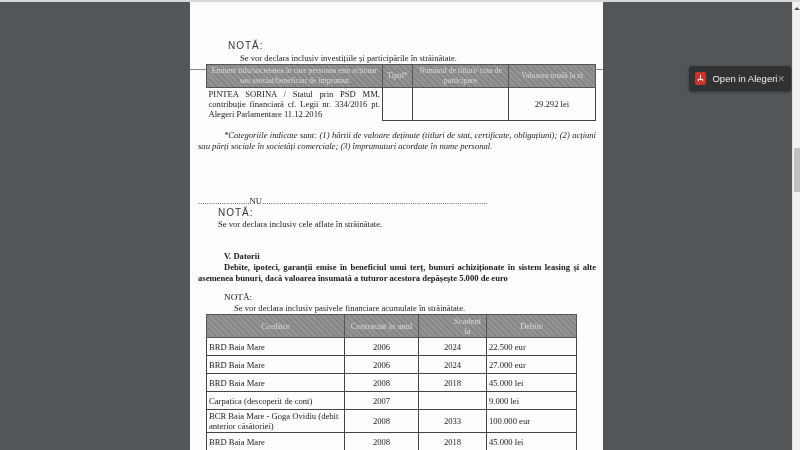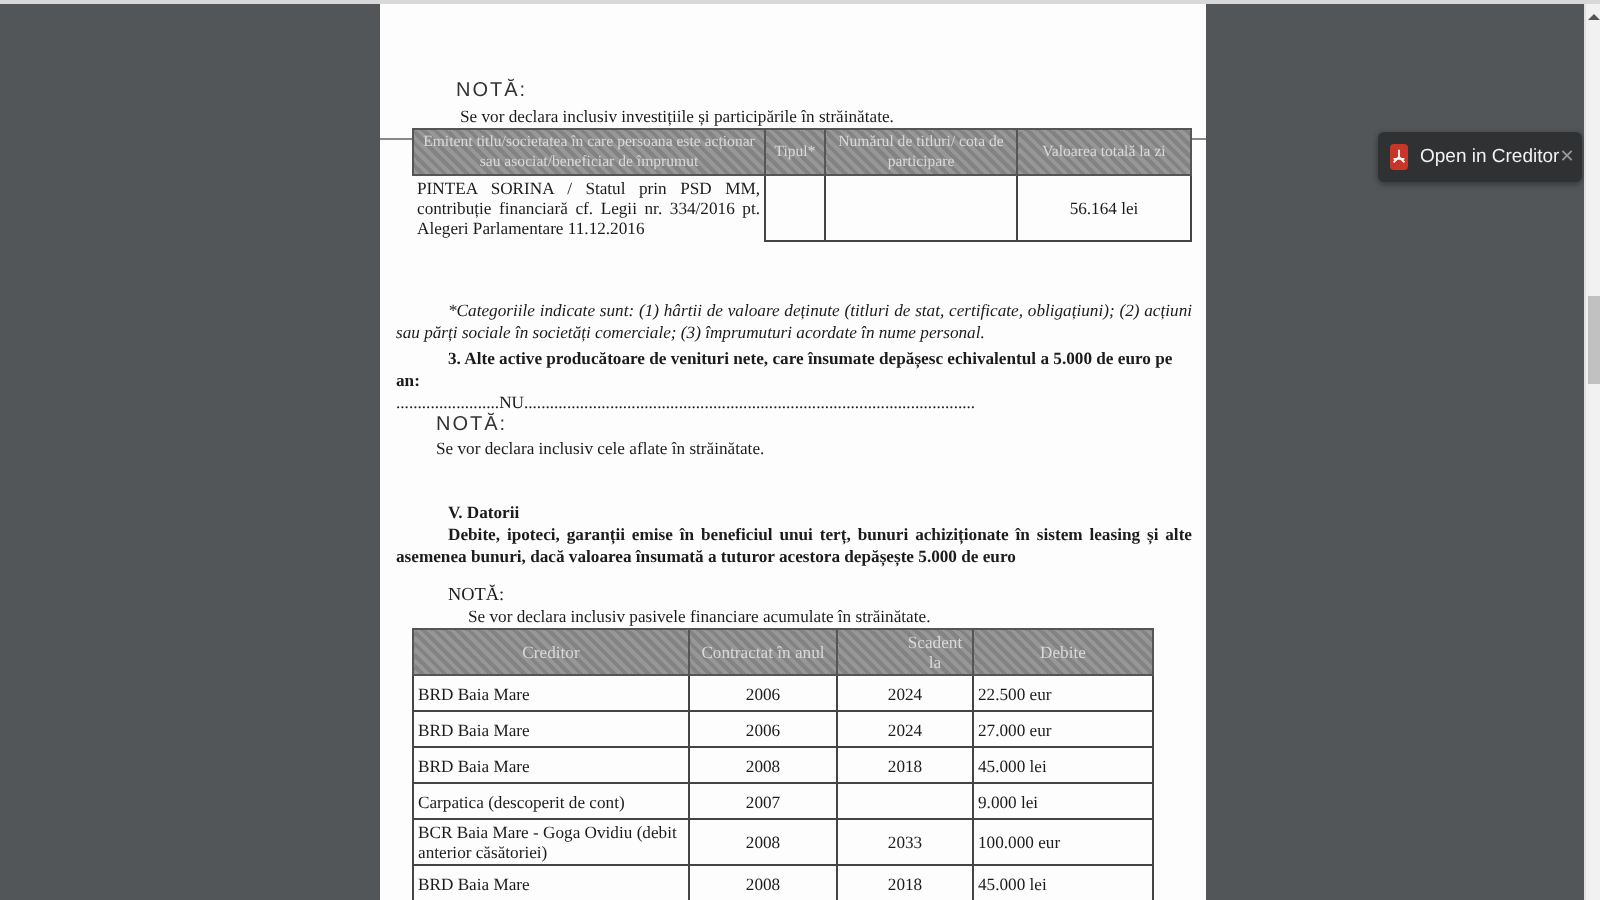--- a/index.html
+++ b/index.html
@@ -21,21 +21,21 @@
     position: absolute; left: 190px; top: 2px; width: 413px; height: 460px;
     background: #fdfdfd;
     color: #1b1b1b;
     overflow: hidden;
   }
   .page .abs { position: absolute; }
   .bold { font-weight: bold; }
   .t9 { font-size: 8.6px; line-height: 11px; }
   .t10 { font-size: 9.2px; line-height: 11px; }
   .nota { font-size: 10px; letter-spacing: 1px; font-family: "Liberation Sans", sans-serif; color: #333; }
-  .italic { font-style: italic; margin-top: 20px; }
+  .italic { font-style: italic; }
   .justify { text-align: justify; }
 
   table.doc {
     position: absolute;
     border-collapse: collapse;
     font-size: 8.6px;
     line-height: 10px;
   }
   table.doc th {
     background: #8e8e8e;
@@ -101,44 +101,43 @@
 <body>
 
 <div class="top-border"></div>
 
 <div class="viewer"></div>
 
 <div class="page">
 
 
   <div class="abs nota" style="left:38px; top:38px;">NOTĂ:</div>
-  <div class="abs t9" style="left:40px; top:51px;">Se vor declara inclusiv investițiile și participările în străinătate.</div>
+  <div class="abs t9" style="left:50px; top:51px;">Se vor declara inclusiv investițiile și participările în străinătate.</div>
 
   <div class="hline" style="left:0; top:67px; width:413px;"></div>
 
   <table class="doc" style="left:16px; top:62px; width:390px;">
     <tbody>
         <tr>
       <th style="width:176px; font-size:7.8px;">Emitent titlu/societatea în care persoana este acționar sau asociat/beneficiar de împrumut</th>
       <th style="width:30px; font-size:7.8px;">Tipul*</th>
       <th style="width:96px; font-size:7.8px;">Numărul de titluri/ cota de participare</th>
       <th style="font-size:7.8px;">Valoarea totală la zi</th>
     </tr>
     <tr>
       <td class="justify" style="border-left:none; border-bottom:none;">PINTEA SORINA / Statul prin PSD MM, contribuție financiară cf. Legii nr. 334/2016 pt. Alegeri Parlamentare 11.12.2016</td>
       <td></td>
       <td></td>
-      <td class="ctr">56.164 lei</td>
+      <td class="ctr">29.292 lei</td>
     </tr>
   </tbody>
     </table>
 
   <div class="abs italic t9 justify" style="left:8px; top:128px; width:398px; text-indent:26px;">*Categoriile indicate sunt: (1) hârtii de valoare deținute (titluri de stat, certificate, obligațiuni); (2) acțiuni sau părți sociale în societăți comerciale; (3) împrumuturi acordate în nume personal.</div>
 
-  <div class="abs bold t9" style="left:8px; top:172px; width:398px; text-indent:26px;">3. Alte active producătoare de venituri nete, care însumate depășesc echivalentul a 5.000 de euro pe an:</div>
   <div class="abs t9" style="left:8px; top:194px; width:398px; white-space:nowrap; overflow:hidden;">........................NU.........................................................................................................</div>
   <div class="abs nota" style="left:28px; top:205px;">NOTĂ:</div>
   <div class="abs t9" style="left:28px; top:217px;">Se vor declara inclusiv cele aflate în străinătate.</div>
 
   <div class="abs bold t9" style="left:34px; top:249px;">V. Datorii</div>
   <div class="abs bold t9 justify" style="left:8px; top:260px; width:398px; text-indent:26px;">Debite, ipoteci, garanții emise în beneficiul unui terț, bunuri achiziționate în sistem leasing și alte asemenea bunuri, dacă valoarea însumată a tuturor acestora depășește 5.000 de euro</div>
   <div class="abs t10" style="left:34px; top:290px;">NOTĂ:</div>
   <div class="abs t9" style="left:44px; top:301px;">Se vor declara inclusiv pasivele financiare acumulate în străinătate.</div>
 
   <table class="doc" style="left:16px; top:312px; width:371px;">
@@ -188,20 +187,20 @@
   </tbody>
     </table>
 </div>
 
 <div class="toast">
   <div class="pdf-icon">
     <svg width="9" height="9" viewBox="0 0 10 10">
       <path d="M5 1 L5 5 L2 8 M5 5 L8 8 M2 6 L8 6" stroke="#fff" stroke-width="1" fill="none"></path>
     </svg>
   </div>
-  <span class="label">Open in Creditor</span>
+  <span class="label">Open in Alegeri</span>
   <span class="close">✕</span>
 </div>
 
 <div class="scrollbar">
   <div class="arrow-up"></div>
   <div class="thumb"></div>
 </div>
 
 </body></html>

